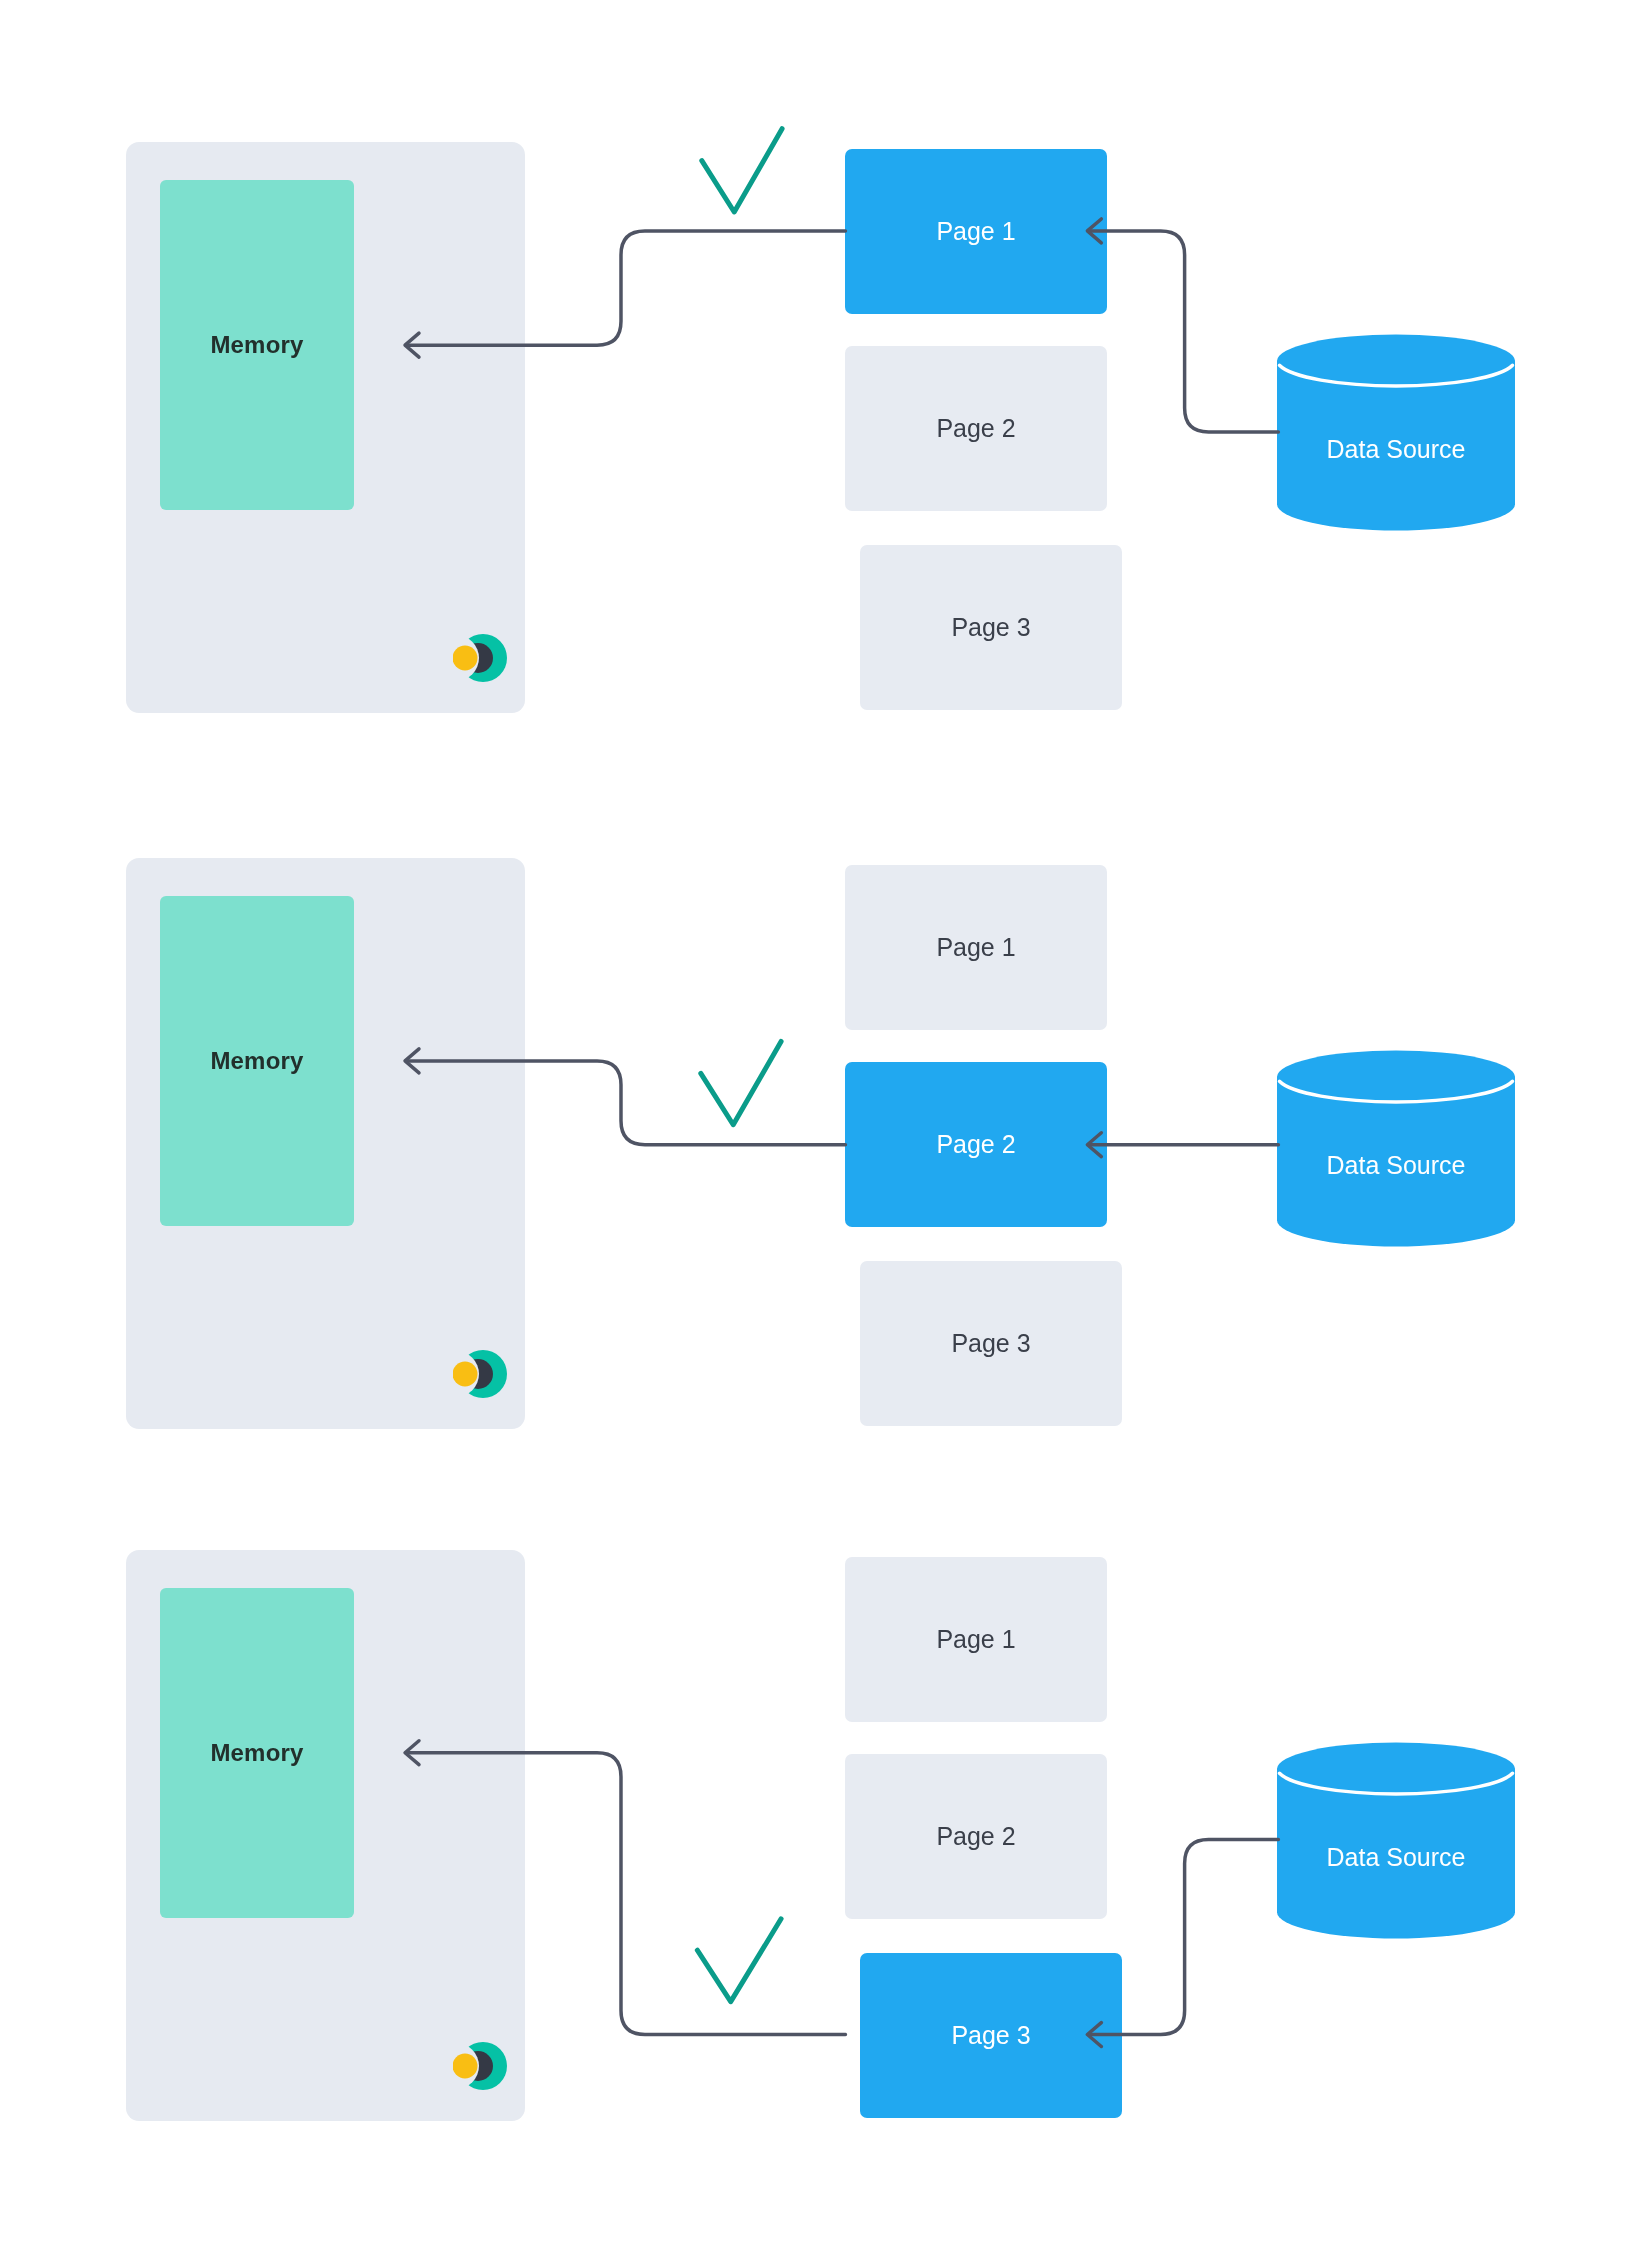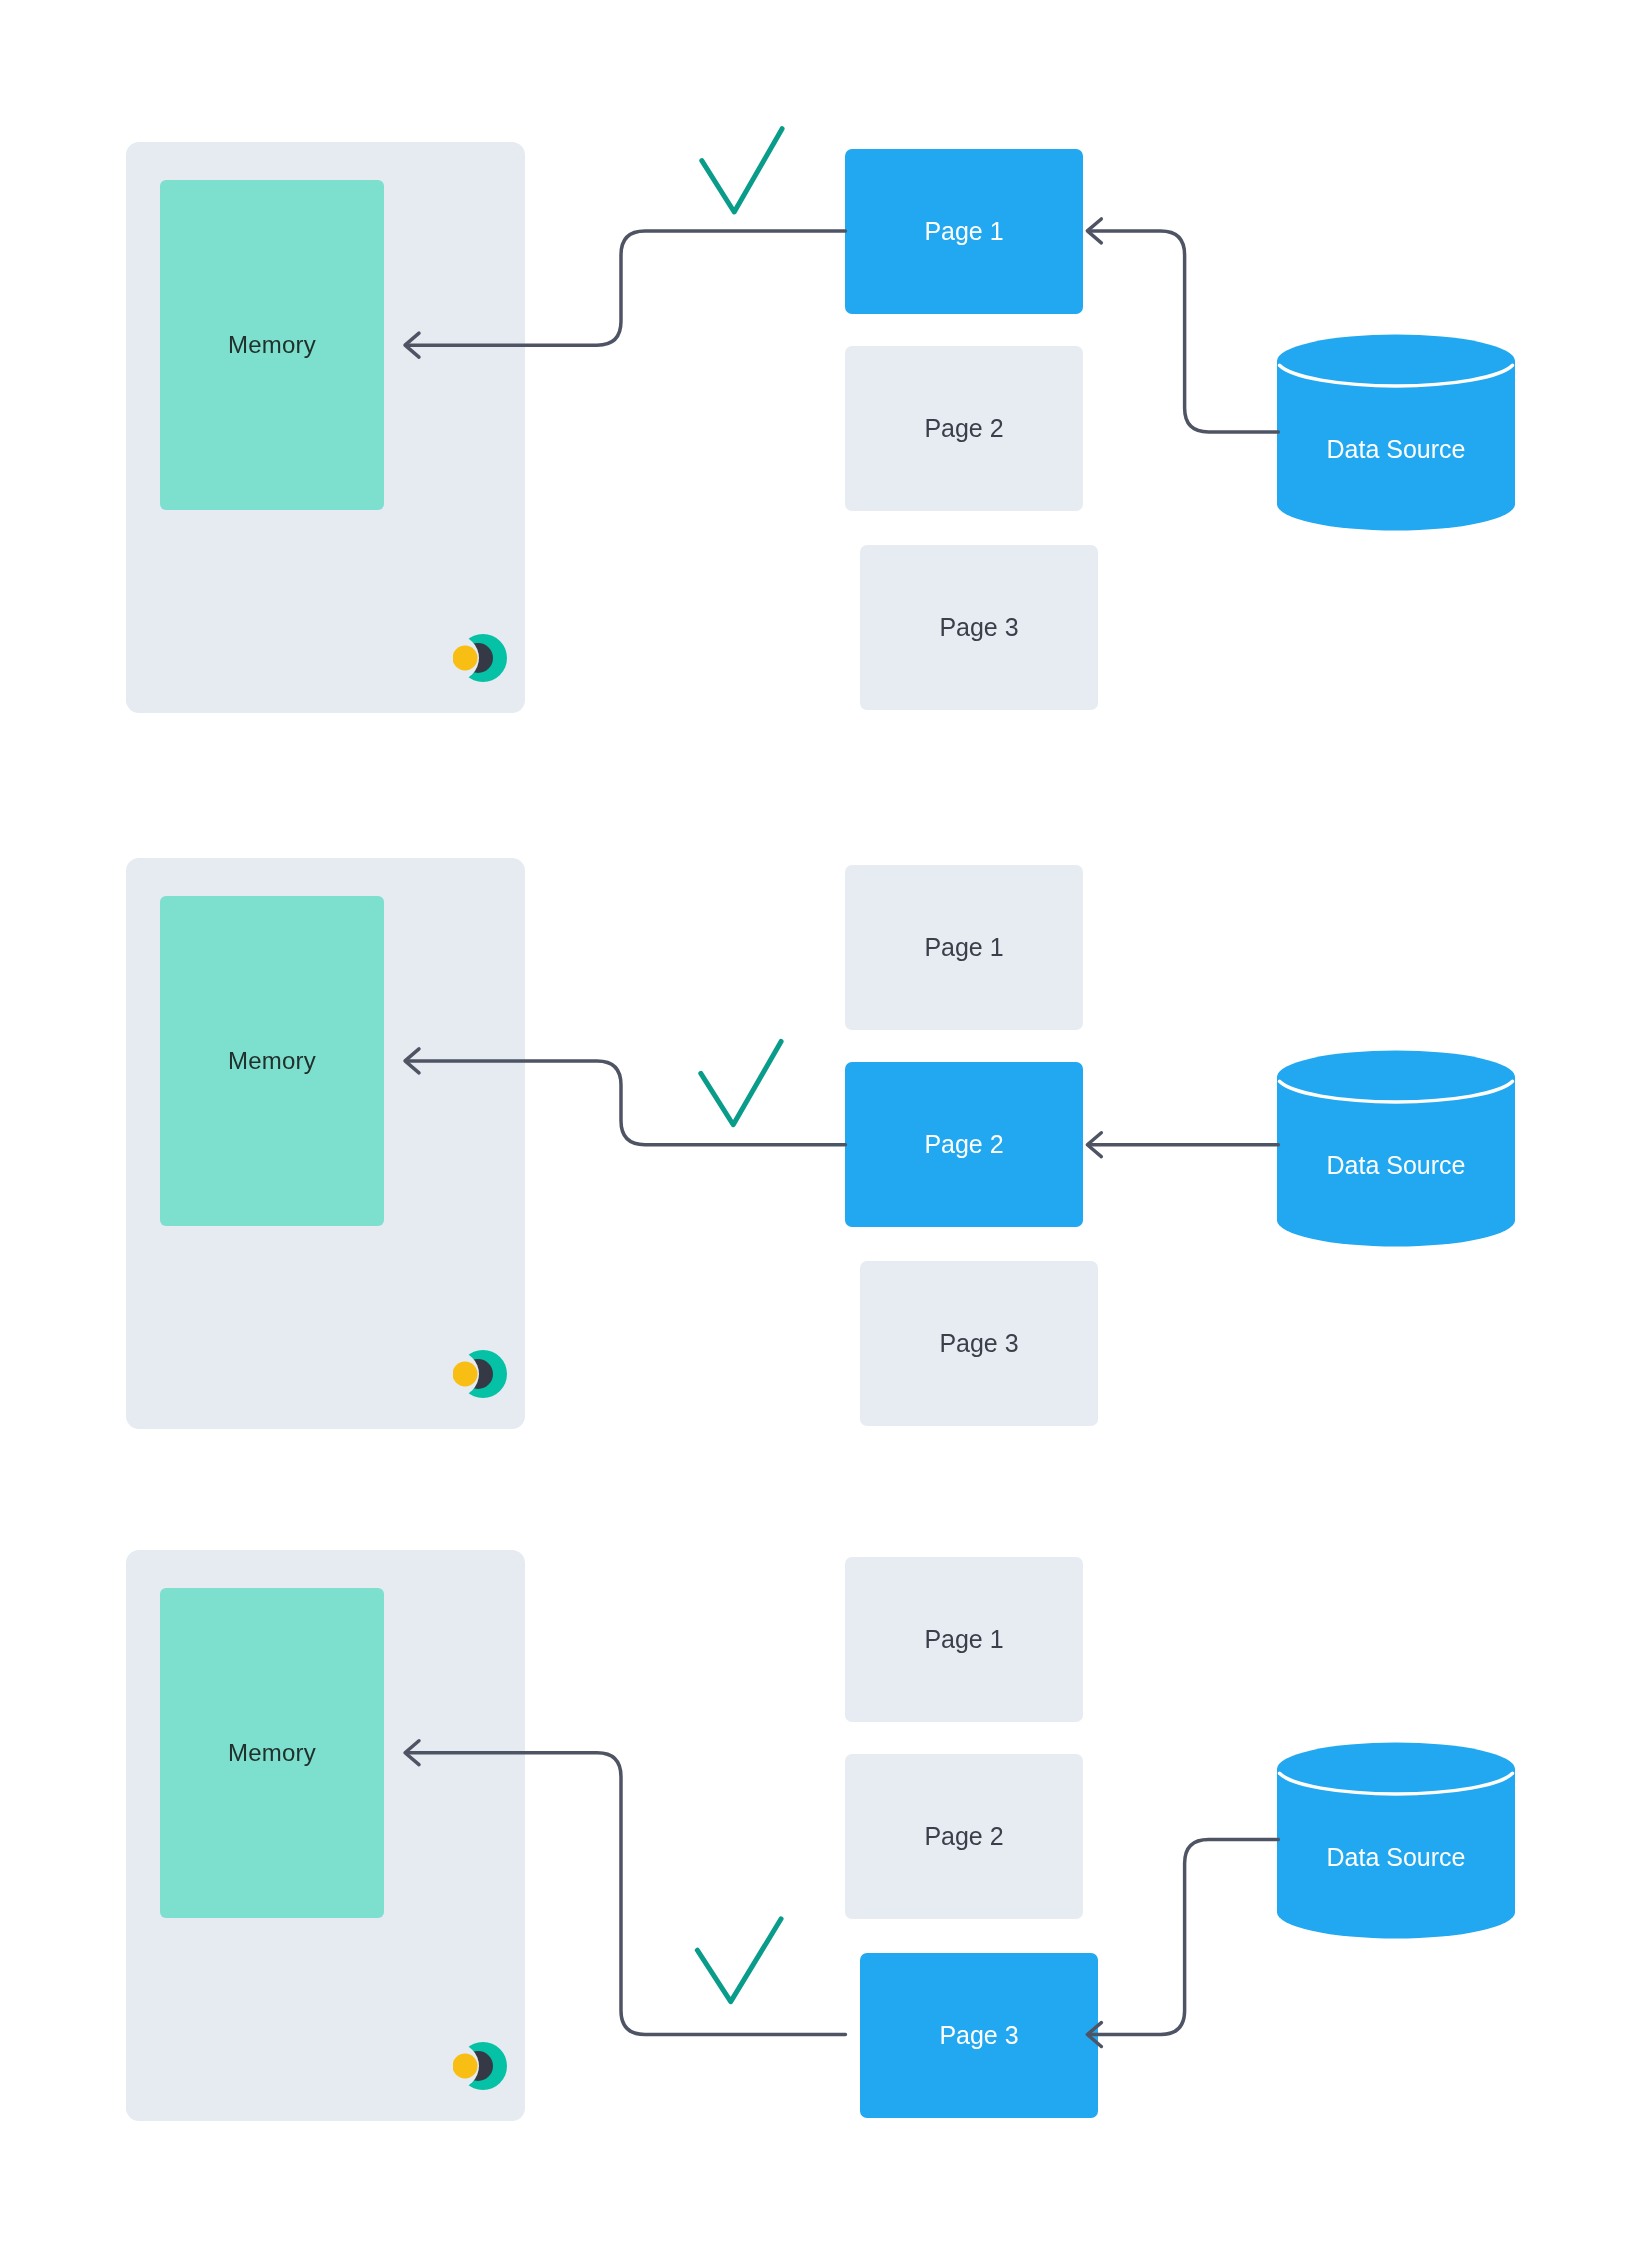--- a/index.html
+++ b/index.html
@@ -28,35 +28,35 @@
     overflow:hidden;
   }
   .row{position:absolute;left:0;top:var(--t);width:1644px;height:0;}
   .r1{--t:142px;} .r2{--t:858px;} .r3{--t:1550px;}
 
   .memory-container{
     position:absolute;left:126px;top:0;width:399px;height:571px;
     background:var(--memory_container);border-radius:13px;
   }
   .memory-block{
-    position:absolute;left:34px;top:38px;width:224px;height:330px;
+    position:absolute;left:34px;top:38px;width:194px;height:330px;
     background:var(--memory_block);border-radius:6px;
-    display:flex;align-items:center;justify-content:center;
+    display:flex;align-items:center;justify-content:center;font-weight:bold;
   }
   .memory-block span{
     font-size:24px;color:var(--memory_text);letter-spacing:0.2px;
   }
   .logo{position:absolute;left:327px;top:490px;width:56px;height:52px;}
   .lg-teal{fill:var(--logo_teal);}
   .lg-dark{fill:var(--logo_dark);}
   .lg-bg{fill:var(--memory_container);}
   .lg-yellow{fill:var(--logo_yellow);}
 
   .page{
-    position:absolute;left:845px;width:238px;height:165px;
+    position:absolute;left:845px;width:262px;height:165px;
     background:var(--page_inactive);border-radius:7px;
     display:flex;align-items:center;justify-content:center;
   }
   .page span{font-size:25px;color:var(--page_inactive_text);}
   .page.active{background:var(--page_active);}
   .page.active span{color:var(--page_active_text);}
   .page1{top:6.5px;} .page2{top:204px;} .page3{top:403px;margin-left:15px;}
 
   .datasource{position:absolute;left:1277px;top:191px;width:238px;height:199px;}
   .datasource svg{position:absolute;inset:0;width:100%;height:100%;}

